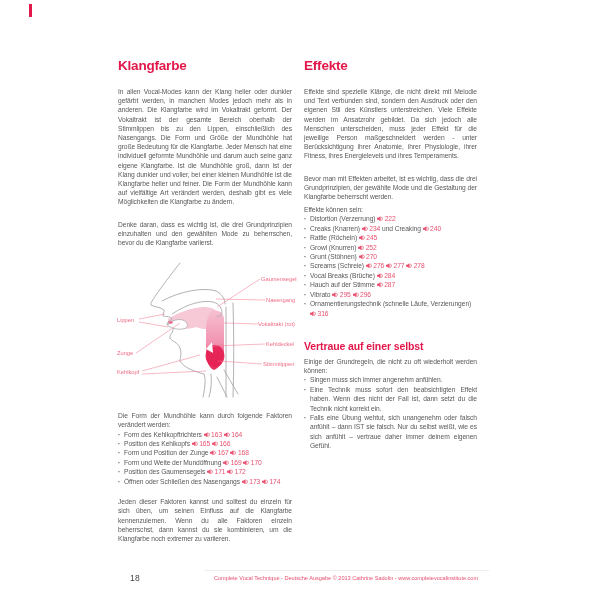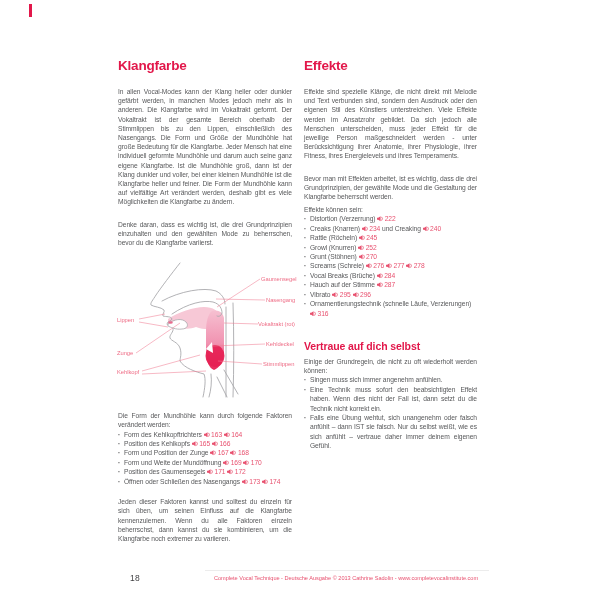--- a/index.html
+++ b/index.html
@@ -282,21 +282,21 @@
 
       <li>
         <span class="dot"></span>
         <span class="li-body"><span>Ornamentierungstechnik (schnelle Läufe, Verzierungen)</span> <span class="audio"><svg viewBox="0 0 10 8" class="spk">
               <polygon points="5.5,0 1.8,2.3 0,2.3 0,5.7 1.8,5.7 5.5,8" fill="currentColor"></polygon>
               <path d="M7 1.1 Q9.7 4 7 6.9" stroke="currentColor" fill="none" stroke-width="1.2"></path>
             </svg><span>316</span></span></span>
       </li>
     </ul>
 
-  <h2 class="h2"><span>Vertraue auf dich selbst</span></h2>
+  <h2 class="h2"><span>Vertraue auf einer selbst</span></h2>
   <p class="p intro">Einige der Grundregeln, die nicht zu oft wiederholt werden können:</p>
   <ul class="blist">
 
       <li style="text-align:justify;">
         <span class="dot"></span>
         <span class="li-body"><span>Singen muss sich immer angenehm anfühlen.</span></span>
       </li>
 
       <li style="text-align:justify;">
         <span class="dot"></span>

